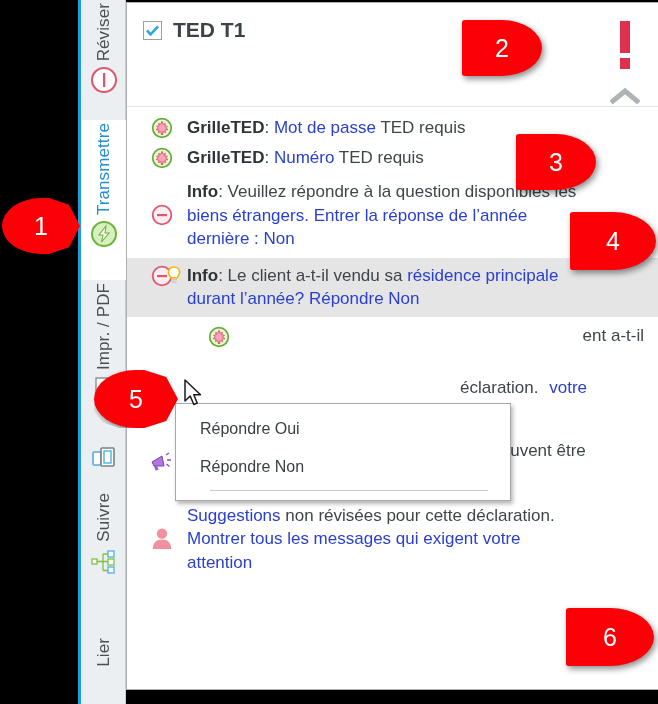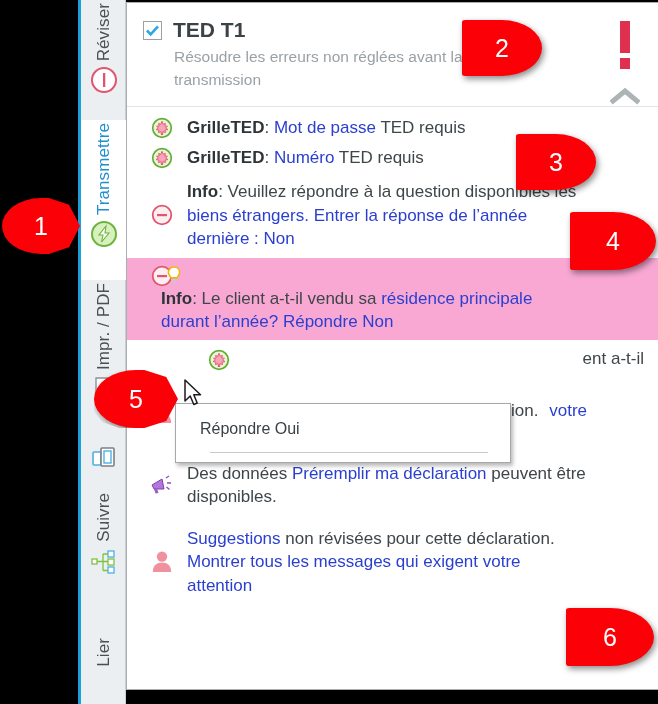--- a/index.html
+++ b/index.html
@@ -93,21 +93,21 @@
   #chev { position: absolute; right: 18px; top: 84px; }
 
   
   #list { padding: 6px 0 0 0; }
   .msg {
     display: flex;
     align-items: flex-start;
     padding: 3px 14px 3px 22px;
     position: relative;
   }
-  .msg.hl { background: #f9a8d4; flex-direction: column; }
+  .msg.hl { background: #e5e5e5; }
   .msg-ico {
     flex: 0 0 auto;
     width: 26px;
     display: flex;
     align-items: center;
     justify-content: center;
     position: relative;
   }
   .msg-body {
     margin-left: 12px;
@@ -240,21 +240,20 @@
 
     <div id="hdr">
       <div id="hdr-row">
         <div class="chk">
           <svg width="13" height="13" viewBox="0 0 13 13">
             <path d="M1 6.5 L4.6 10.3 L12 2.4" fill="none" stroke="#2aa8e0" stroke-width="2.6"></path>
           </svg>
         </div>
         <div id="hdr-title">TED T1</div>
       </div>
-      <div id="hdr-sub">Résoudre les erreurs non réglées avant la transmission</div>
 
       <div id="bang">
         <div class="bar"></div>
         <div class="dot"></div>
       </div>
       <svg id="chev" width="30" height="18" viewBox="0 0 30 18">
         <path d="M3 14 L15 4 L27 14" fill="none" stroke="#aeb3b6" stroke-width="5" stroke-linecap="square"></path>
       </svg>
     </div>
 
@@ -364,20 +363,21 @@
           <span class="lnk">Suggestions</span><span> non révisées pour cette déclaration.</span><br>
           <span class="lnk">Montrer tous les messages qui exigent votre attention</span>
         </div>
       </div>
 
     </div>
   </div>
 
   <div id="ctxmenu">
     <div class="ctxitem">Répondre Oui</div>
+    <div class="ctxitem">Répondre Non</div>
     <div class="ctxsep"></div>
   </div>
 
   <svg id="cursor" width="22" height="32" viewBox="0 0 22 32">
     <path d="M2 2 L2 23 L7.2 18 L10.8 26.5 L14.2 25 L10.8 16.8 L17.5 16.8 Z" fill="#ffffff" stroke="#1b1b1b" stroke-width="1.5" stroke-linejoin="round"></path>
   </svg>
 
   <div class="callout pr" style="left:2px;top:198px;width:78px;height:56px;">
     <div class="blob"></div>
     <span>1</span>

